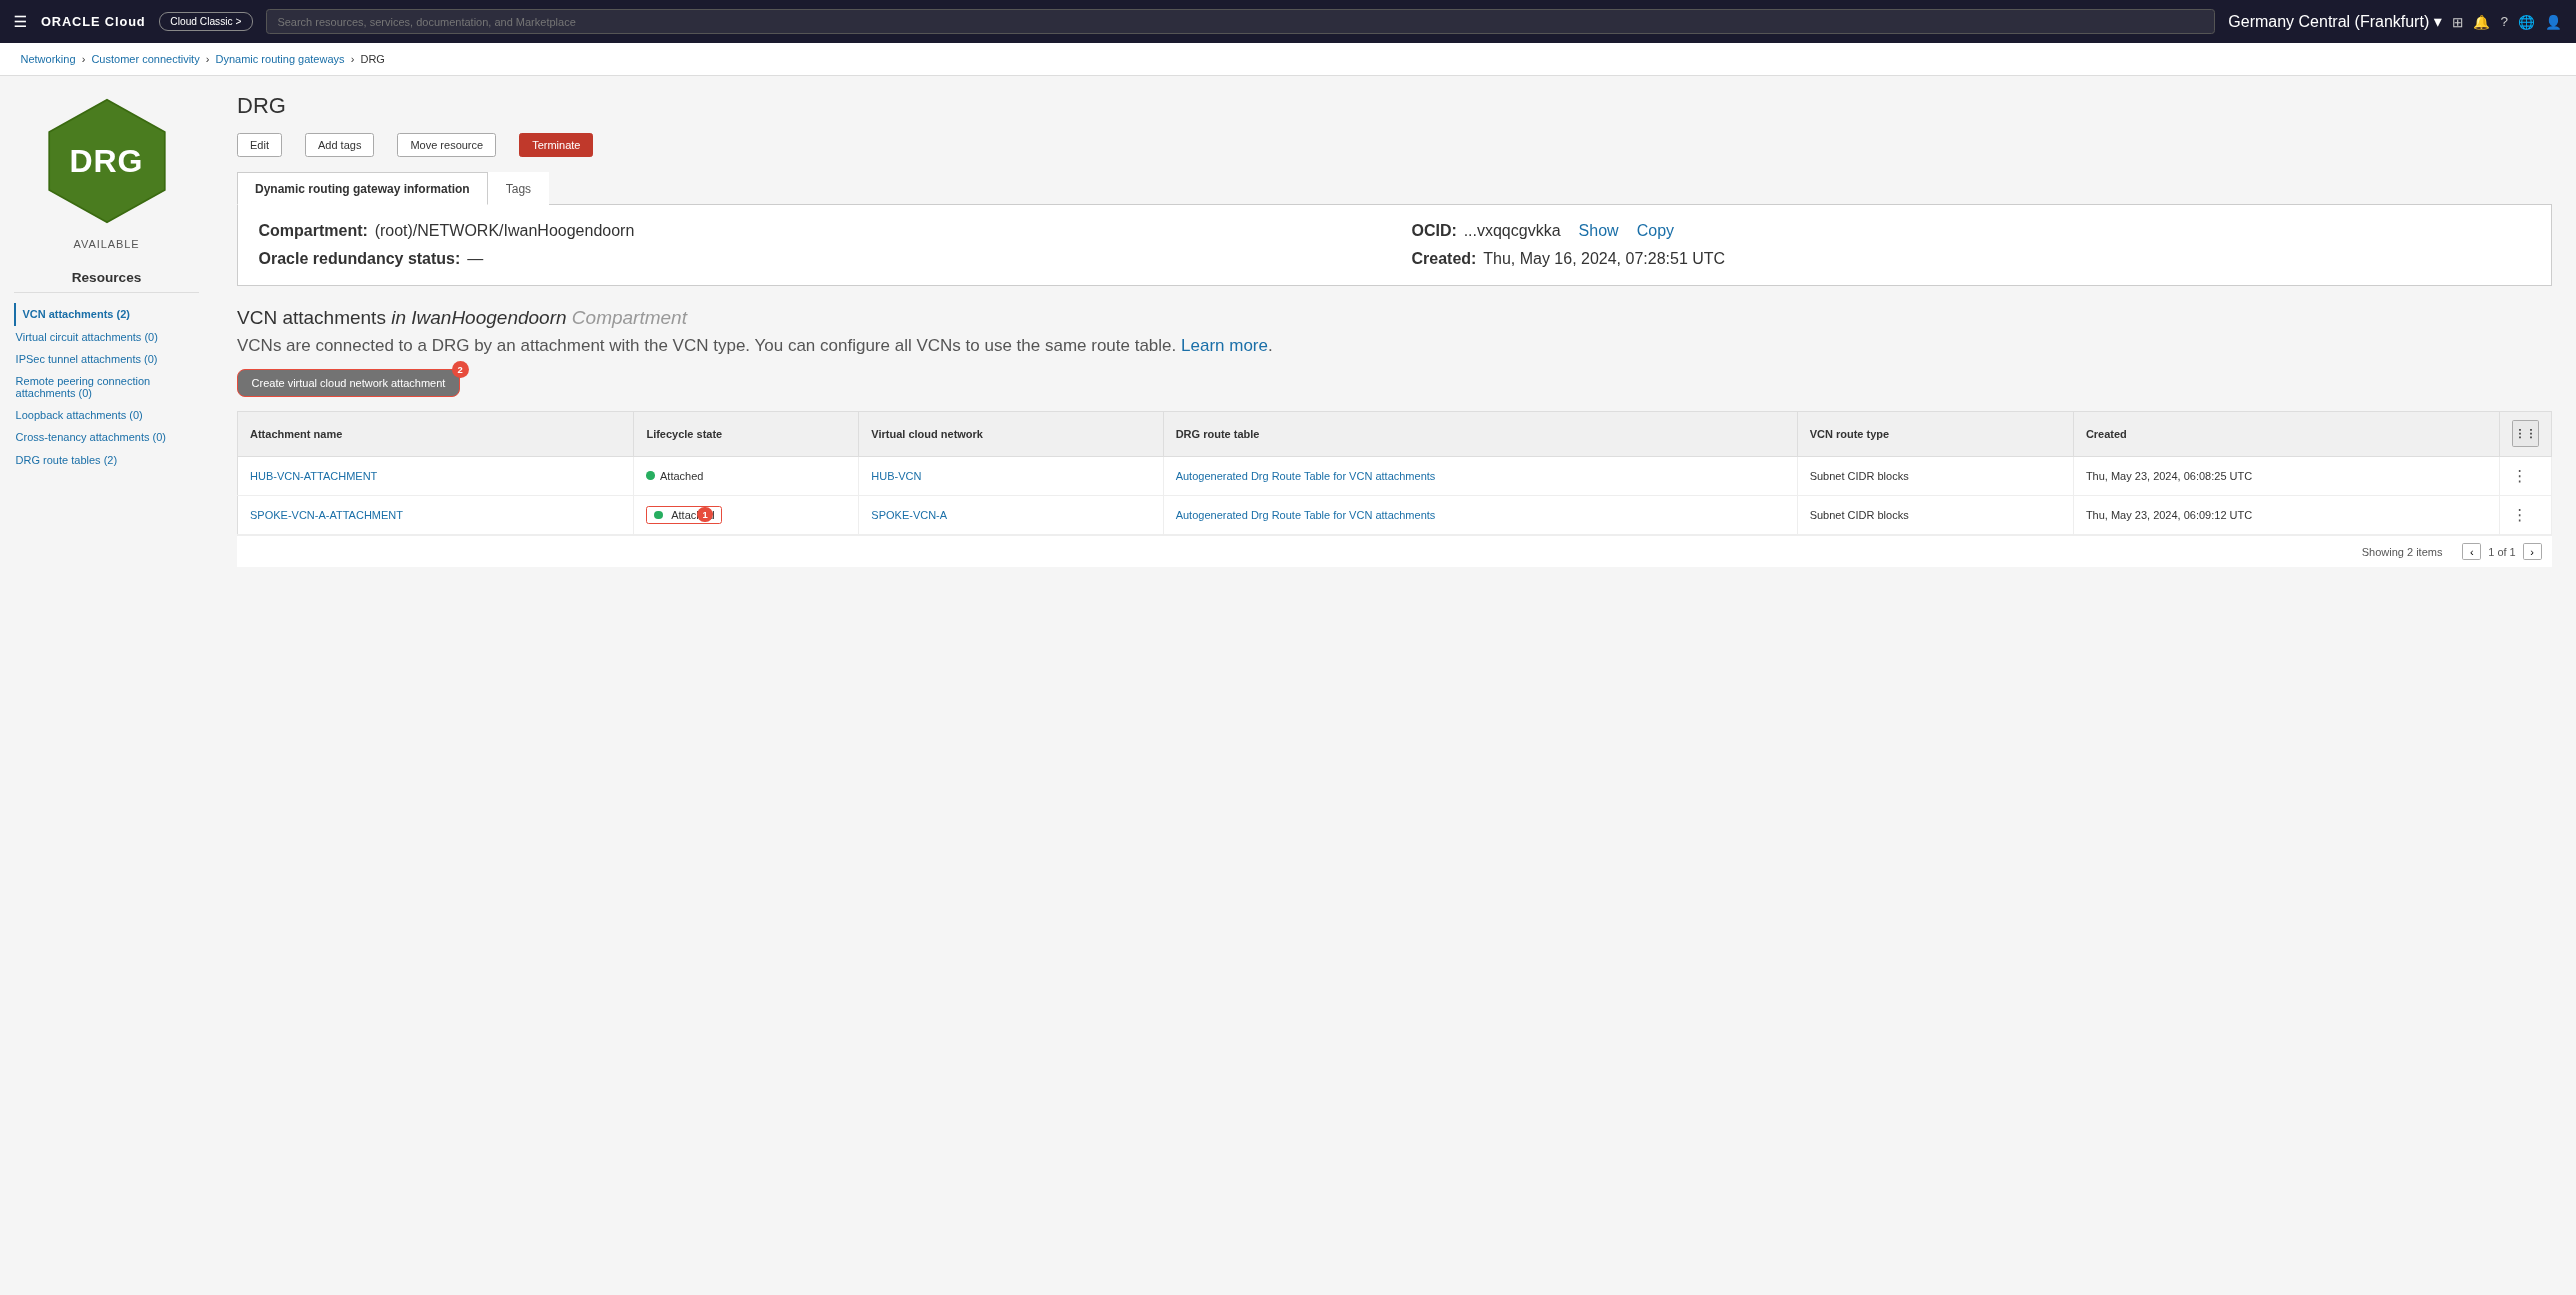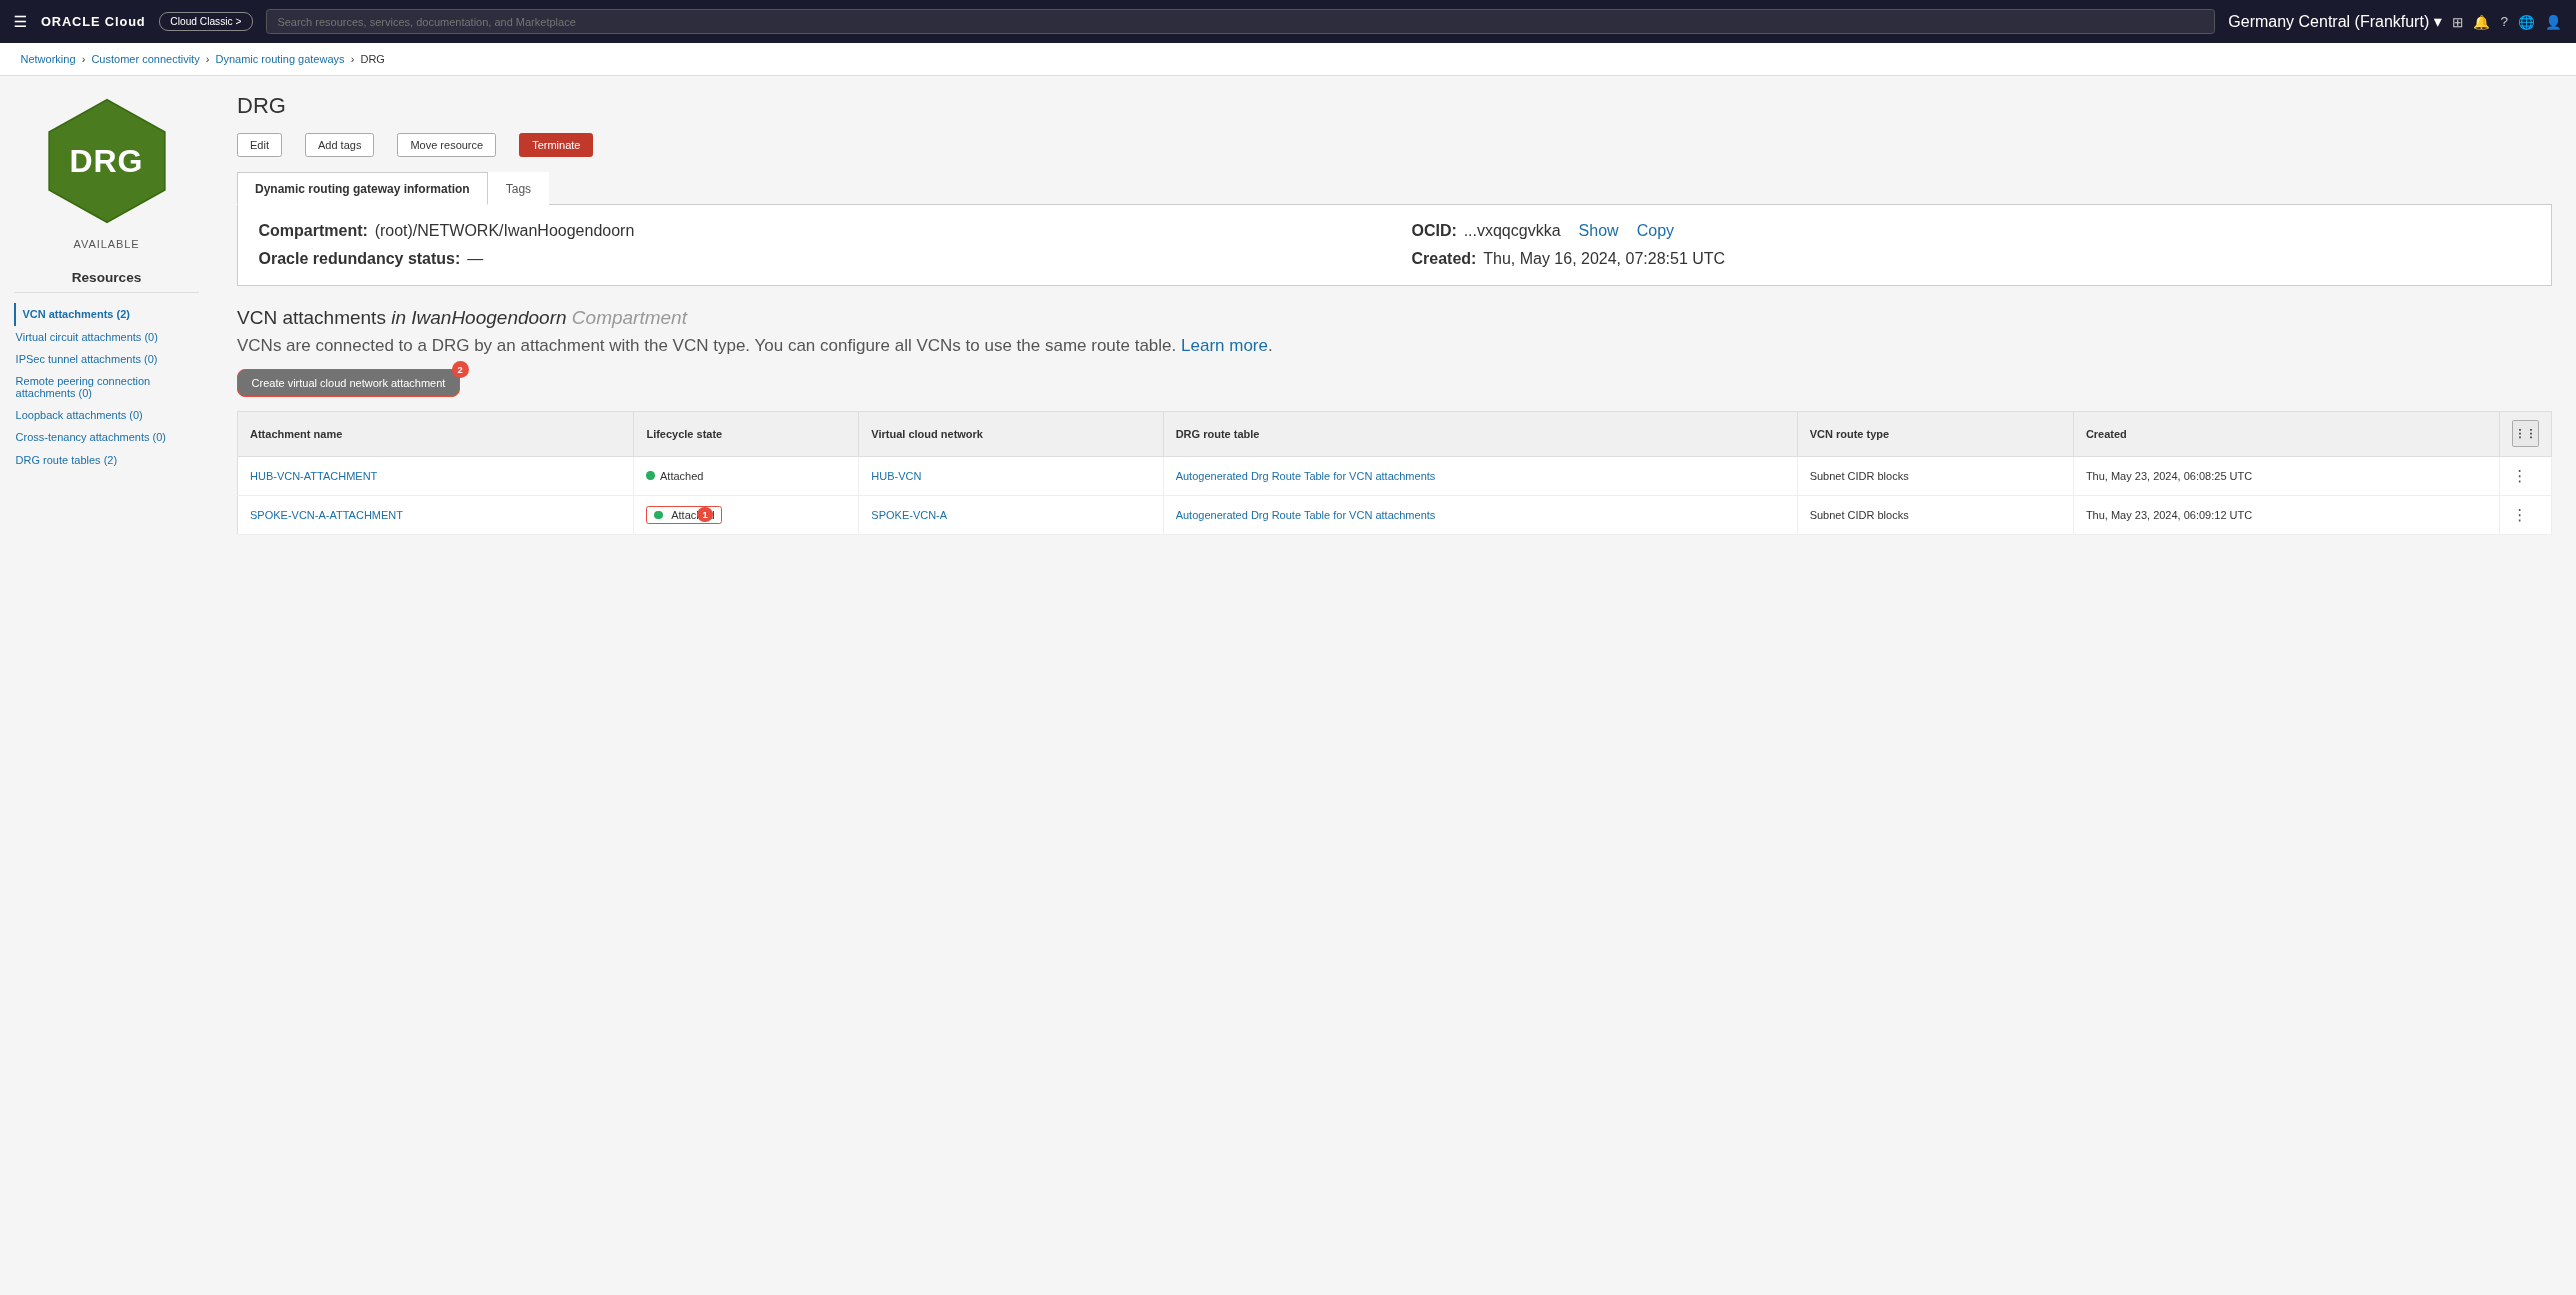--- a/index.html
+++ b/index.html
@@ -550,16 +550,23 @@
               <a href="#" class="table-link">Autogenerated Drg Route Table for VCN attachments</a>
             </td>
             <td>Subnet CIDR blocks</td>
             <td>Thu, May 23, 2024, 06:09:12 UTC</td>
             <td>
               <span class="row-actions">⋮</span>
             </td>
           </tr>
         </tbody>
       </table>
+      <div class="showing-info">
+        <span>Showing 2 items</span>
+        &nbsp;&nbsp;
+        <button class="pagination-btn">‹</button>
+        <span>1 of 1</span>
+        <button class="pagination-btn">›</button>
+      </div>
     </div>
   </div>
 </div>
 
 
 </body></html>

